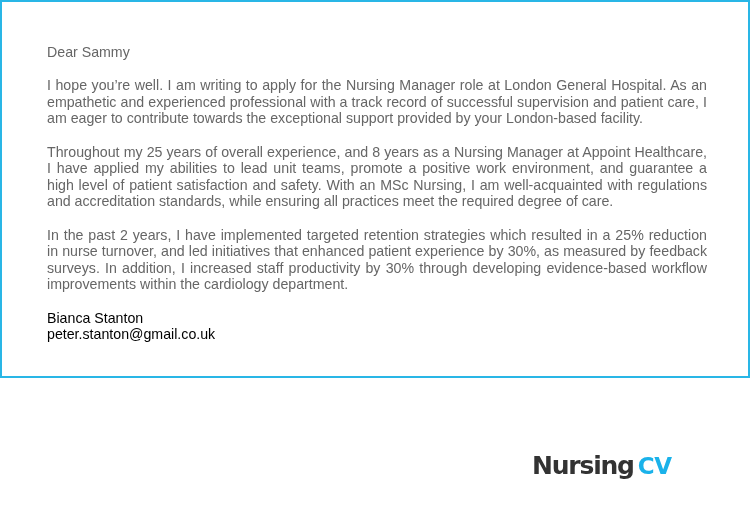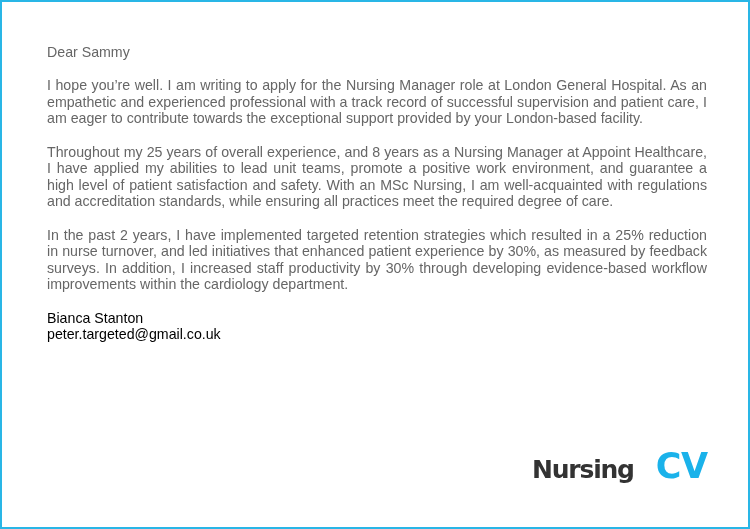--- a/index.html
+++ b/index.html
@@ -1,21 +1,21 @@
 <!DOCTYPE html>
 <html><head>
 <meta charset="utf-8">
 <style>
   html, body { margin: 0; padding: 0; background: #ffffff; }
   body { width: 750px; height: 529px; overflow: hidden; }
   .page {
     position: relative;
     box-sizing: border-box;
     width: 750px;
-    height: 529px;
+    height: 378px;
     border: 2px solid #29b6e6;
     background: #ffffff;
   }
   .letter {
     position: absolute;
     left: 45px;
     top: 42px;
     width: 660px;
     font-family: "Liberation Sans", sans-serif;
     font-size: 14.2px;
@@ -34,33 +34,33 @@
     left: 530px;
     top: 449px;
     font-family: "DejaVu Sans", sans-serif;
     font-weight: bold;
     font-size: 25px;
     letter-spacing: -1.2px;
     line-height: 30px;
     white-space: nowrap;
   }
   .logo .brand { color: #333333; }
-  .logo .cv { color: #1ab2ea; font-size: 35px; margin-left: 22px; letter-spacing: -0.5px; }
+  .logo .cv { color: #1ab2ea; font-size: 23px; margin-left: 4px; letter-spacing: -0.5px; }
 </style>
 </head>
 <body>
 
 <div class="page">
   <div class="letter">
     <p class="salutation">Dear Sammy</p>
     <p>I hope you’re well. I am writing to apply for the Nursing Manager role at London General Hospital. As an empathetic and experienced professional with a track record of successful supervision and patient care, I am eager to contribute towards the exceptional support provided by your London-based facility.</p>
     <p>Throughout my 25 years of overall experience, and 8 years as a Nursing Manager at Appoint Healthcare, I have applied my abilities to lead unit teams, promote a positive work environment, and guarantee a high level of patient satisfaction and safety. With an MSc Nursing, I am well-acquainted with regulations and accreditation standards, while ensuring all practices meet the required degree of care.</p>
     <p>In the past 2 years, I have implemented targeted retention strategies which resulted in a 25% reduction in nurse turnover, and led initiatives that enhanced patient experience by 30%, as measured by feedback surveys. In addition, I increased staff productivity by 30% through developing evidence-based workflow improvements within the cardiology department.</p>
     <div class="signature">
       <div>Bianca Stanton</div>
-      <div>peter.targeted@gmail.co.uk</div>
+      <div>peter.stanton@gmail.co.uk</div>
     </div>
   </div>
 
   <div class="logo">
     <span class="brand">Nursing</span><span class="cv">CV</span>
   </div>
 </div>
 
 </body></html>

